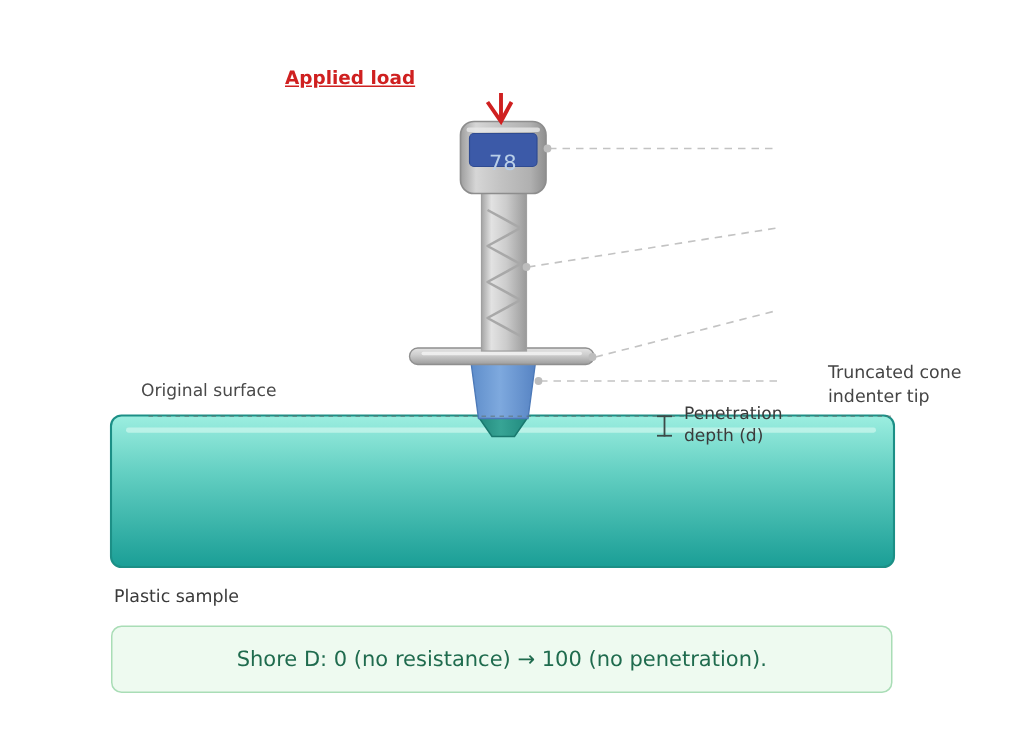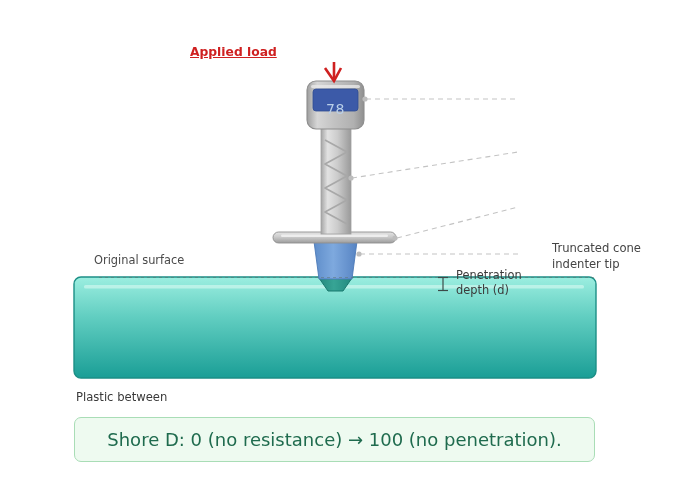--- a/index.html
+++ b/index.html
@@ -97,21 +97,21 @@
     background: #eefaf0;
     border: 1px solid #a9ddb6;
     border-radius: 7px;
     display: flex;
     flex-direction: column;
     align-items: center;
     justify-content: center;
     gap: 2px;
   }
   .info-line {
-    font-size: 18px;
+    font-size: 14px;
     color: #1f6b4e;
     line-height: 16px;
   }
 
   .gauge-value {
     position: absolute;
     left: 313px;
     top: 89px;
     width: 45px;
     height: 40px;
@@ -229,19 +229,19 @@
   <div class="gauge-value">78</div>
 
   <div class="annot annot-tip">Truncated cone
 indenter tip</div>
 
   <div class="depth-label">Penetration
 depth (d)</div>
 
   <div class="surface-label">Original surface</div>
 
-  <div class="sample-label">Plastic between</div>
+  <div class="sample-label">Plastic sample</div>
 
   <div class="info-box">
     <div class="info-line">Shore D: 0 (no resistance) → 100 (no penetration).</div>
   </div>
 
 </div>
 
 </body></html>

